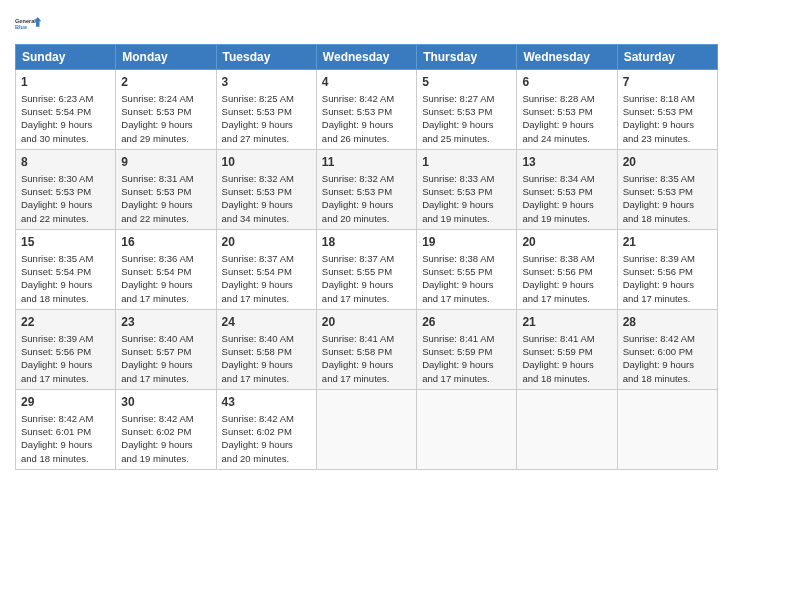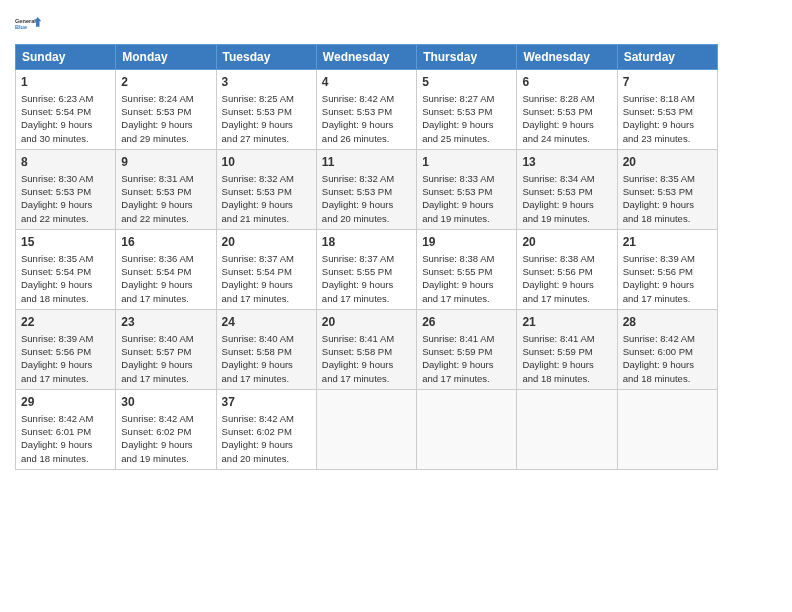--- a/index.html
+++ b/index.html
@@ -115,21 +115,21 @@
           <td><span class="day-num">2</span><span>Sunrise: 8:24 AM</span><br><span>Sunset: 5:53 PM</span><br><span>Daylight: 9 hours and 29 minutes.</span></td>
           <td><span class="day-num">3</span><span>Sunrise: 8:25 AM</span><br><span>Sunset: 5:53 PM</span><br><span>Daylight: 9 hours and 27 minutes.</span></td>
           <td><span class="day-num">4</span><span>Sunrise: 8:42 AM</span><br><span>Sunset: 5:53 PM</span><br><span>Daylight: 9 hours and 26 minutes.</span></td>
           <td><span class="day-num">5</span><span>Sunrise: 8:27 AM</span><br><span>Sunset: 5:53 PM</span><br><span>Daylight: 9 hours and 25 minutes.</span></td>
           <td><span class="day-num">6</span><span>Sunrise: 8:28 AM</span><br><span>Sunset: 5:53 PM</span><br><span>Daylight: 9 hours and 24 minutes.</span></td>
           <td><span class="day-num">7</span><span>Sunrise: 8:18 AM</span><br><span>Sunset: 5:53 PM</span><br><span>Daylight: 9 hours and 23 minutes.</span></td>
         </tr>
         <tr>
           <td><span class="day-num">8</span><span>Sunrise: 8:30 AM</span><br><span>Sunset: 5:53 PM</span><br><span>Daylight: 9 hours and 22 minutes.</span></td>
           <td><span class="day-num">9</span><span>Sunrise: 8:31 AM</span><br><span>Sunset: 5:53 PM</span><br><span>Daylight: 9 hours and 22 minutes.</span></td>
-          <td><span class="day-num">10</span><span>Sunrise: 8:32 AM</span><br><span>Sunset: 5:53 PM</span><br><span>Daylight: 9 hours and 21 minutes.</span></td>
+          <td><span class="day-num">10</span><span>Sunrise: 8:32 AM</span><br><span>Sunset: 5:53 PM</span><br><span>Daylight: 9 hours and 34 minutes.</span></td>
           <td><span class="day-num">11</span><span>Sunrise: 8:32 AM</span><br><span>Sunset: 5:53 PM</span><br><span>Daylight: 9 hours and 20 minutes.</span></td>
           <td><span class="day-num">1</span><span>Sunrise: 8:33 AM</span><br><span>Sunset: 5:53 PM</span><br><span>Daylight: 9 hours and 19 minutes.</span></td>
           <td><span class="day-num">13</span><span>Sunrise: 8:34 AM</span><br><span>Sunset: 5:53 PM</span><br><span>Daylight: 9 hours and 19 minutes.</span></td>
           <td><span class="day-num">20</span><span>Sunrise: 8:35 AM</span><br><span>Sunset: 5:53 PM</span><br><span>Daylight: 9 hours and 18 minutes.</span></td>
         </tr>
         <tr>
           <td><span class="day-num">15</span><span>Sunrise: 8:35 AM</span><br><span>Sunset: 5:54 PM</span><br><span>Daylight: 9 hours and 18 minutes.</span></td>
           <td><span class="day-num">16</span><span>Sunrise: 8:36 AM</span><br><span>Sunset: 5:54 PM</span><br><span>Daylight: 9 hours and 17 minutes.</span></td>
           <td><span class="day-num">20</span><span>Sunrise: 8:37 AM</span><br><span>Sunset: 5:54 PM</span><br><span>Daylight: 9 hours and 17 minutes.</span></td>
           <td><span class="day-num">18</span><span>Sunrise: 8:37 AM</span><br><span>Sunset: 5:55 PM</span><br><span>Daylight: 9 hours and 17 minutes.</span></td>
@@ -142,21 +142,21 @@
           <td><span class="day-num">23</span><span>Sunrise: 8:40 AM</span><br><span>Sunset: 5:57 PM</span><br><span>Daylight: 9 hours and 17 minutes.</span></td>
           <td><span class="day-num">24</span><span>Sunrise: 8:40 AM</span><br><span>Sunset: 5:58 PM</span><br><span>Daylight: 9 hours and 17 minutes.</span></td>
           <td><span class="day-num">20</span><span>Sunrise: 8:41 AM</span><br><span>Sunset: 5:58 PM</span><br><span>Daylight: 9 hours and 17 minutes.</span></td>
           <td><span class="day-num">26</span><span>Sunrise: 8:41 AM</span><br><span>Sunset: 5:59 PM</span><br><span>Daylight: 9 hours and 17 minutes.</span></td>
           <td><span class="day-num">21</span><span>Sunrise: 8:41 AM</span><br><span>Sunset: 5:59 PM</span><br><span>Daylight: 9 hours and 18 minutes.</span></td>
           <td><span class="day-num">28</span><span>Sunrise: 8:42 AM</span><br><span>Sunset: 6:00 PM</span><br><span>Daylight: 9 hours and 18 minutes.</span></td>
         </tr>
         <tr>
           <td><span class="day-num">29</span><span>Sunrise: 8:42 AM</span><br><span>Sunset: 6:01 PM</span><br><span>Daylight: 9 hours and 18 minutes.</span></td>
           <td><span class="day-num">30</span><span>Sunrise: 8:42 AM</span><br><span>Sunset: 6:02 PM</span><br><span>Daylight: 9 hours and 19 minutes.</span></td>
-          <td><span class="day-num">37</span><span>Sunrise: 8:42 AM</span><br><span>Sunset: 6:02 PM</span><br><span>Daylight: 9 hours and 20 minutes.</span></td>
+          <td><span class="day-num">43</span><span>Sunrise: 8:42 AM</span><br><span>Sunset: 6:02 PM</span><br><span>Daylight: 9 hours and 20 minutes.</span></td>
           <td class="empty-cell"></td>
           <td class="empty-cell"></td>
           <td class="empty-cell"></td>
           <td class="empty-cell"></td>
         </tr>
       </tbody>
   </table>
 </div>
 
 </body></html>

